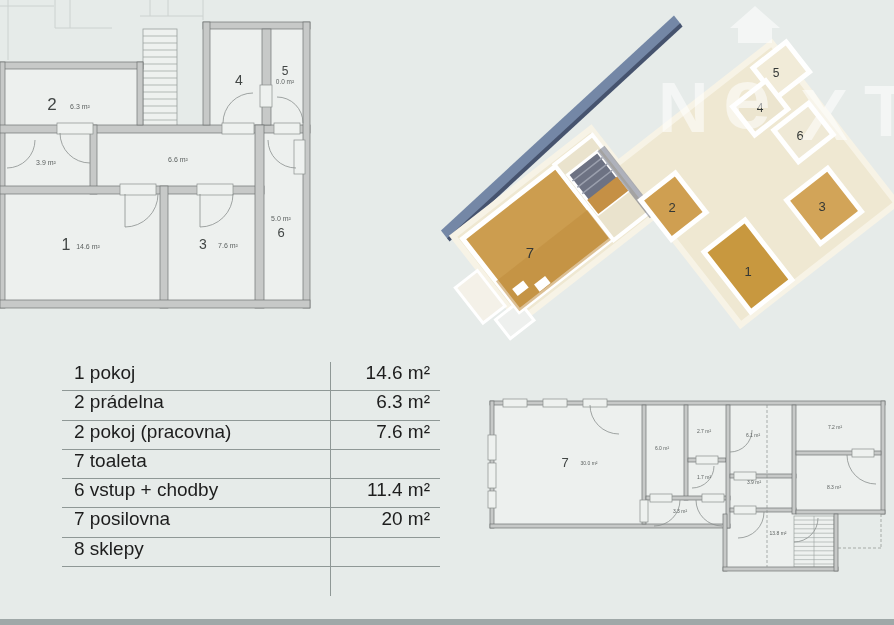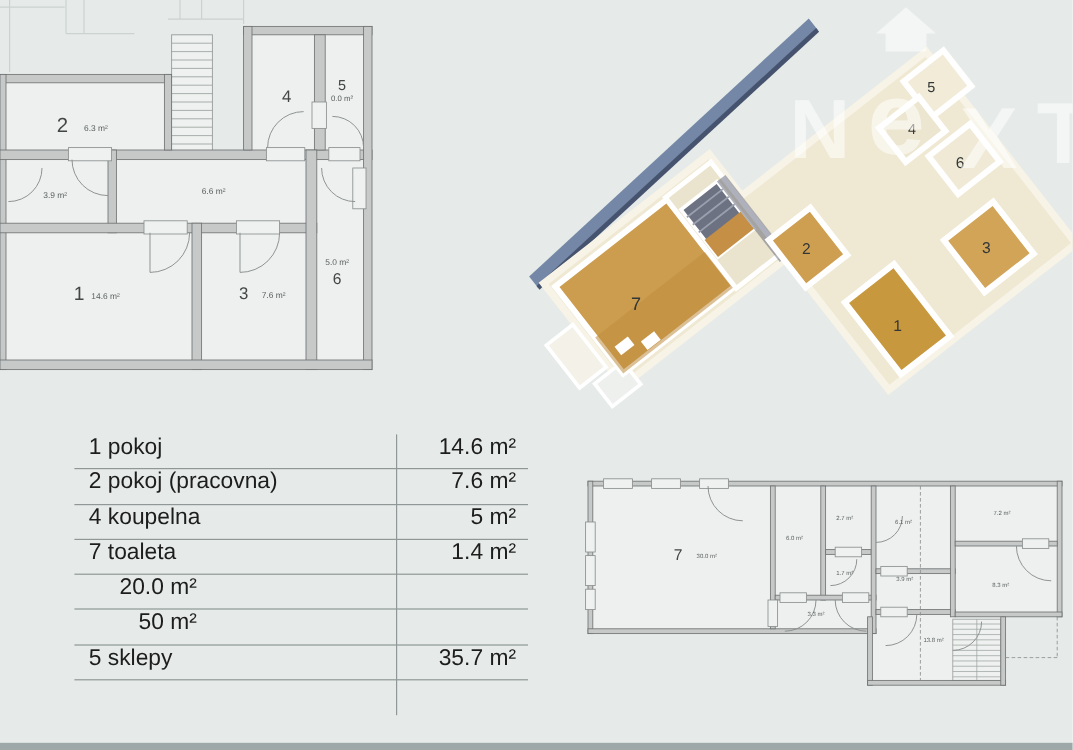--- a/index.html
+++ b/index.html
@@ -136,40 +136,40 @@
       <text x="444" y="136" font-size="72" font-weight="bold">T</text>
     </g>
   </svg>
 
   <div class="legend">
     <div class="row">
       <span class="name">1 pokoj</span>
       <span class="area">14.6 m²</span>
     </div>
     <div class="row">
+      <span class="name">2 prádelna</span>
+      <span class="area">6.3 m²</span>
+    </div>
+    <div class="row">
       <span class="name">2 pokoj (pracovna)</span>
       <span class="area">7.6 m²</span>
     </div>
     <div class="row">
-      <span class="name">4 koupelna</span>
-      <span class="area">5 m²</span>
-    </div>
-    <div class="row">
       <span class="name">7 toaleta</span>
-      <span class="area">1.4 m²</span>
-    </div>
-    <div class="row">
-      <span class="area">20.0 m²</span>
-    </div>
-    <div class="row">
-      <span class="area">50 m²</span>
-    </div>
-    <div class="row">
-      <span class="name">5 sklepy</span>
-      <span class="area">35.7 m²</span>
+    </div>
+    <div class="row">
+      <span class="name">6 vstup + chodby</span>
+      <span class="area">11.4 m²</span>
+    </div>
+    <div class="row">
+      <span class="name">7 posilovna</span>
+      <span class="area">20 m²</span>
+    </div>
+    <div class="row">
+      <span class="name">8 sklepy</span>
     </div>
     <div class="vdiv"></div>
   </div>
 
   <svg id="plan-lower" width="410" height="182" viewBox="0 0 410 182">
     <g>
       <rect class="roomfill" x="6" y="5" width="240" height="127"></rect>
       <rect class="roomfill" x="246" y="5" width="155" height="113"></rect>
       <rect class="roomfill" x="239" y="118" width="115" height="57"></rect>
     </g>

